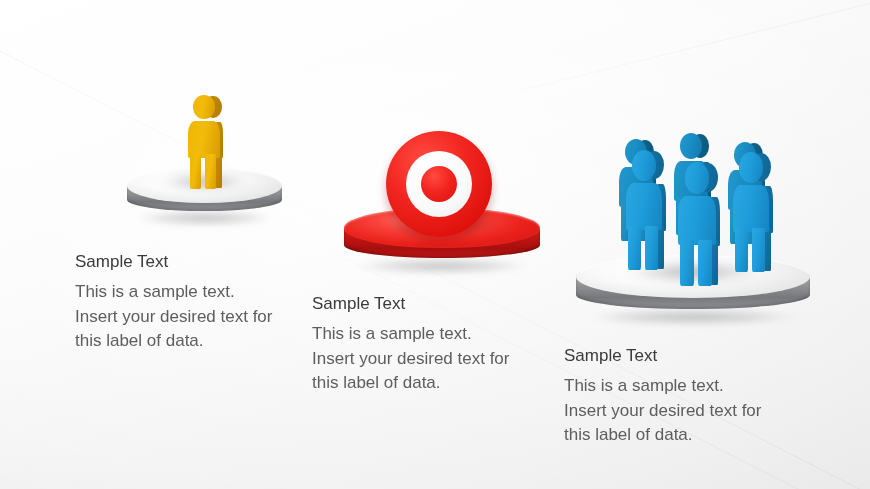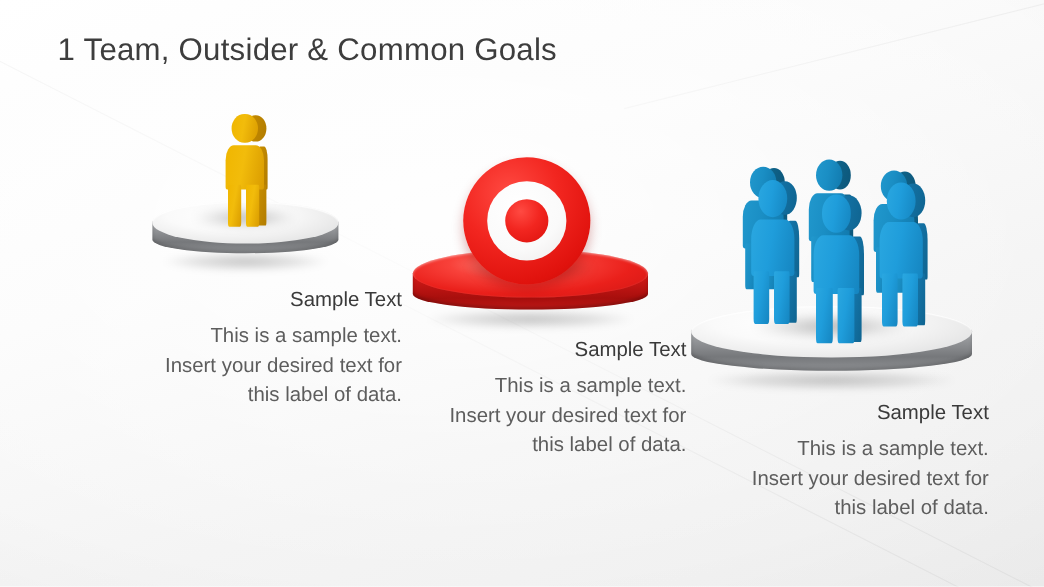--- a/index.html
+++ b/index.html
@@ -61,22 +61,23 @@
     letter-spacing: 0.2px;
     white-space: nowrap;
   }
 
   
   .group {
     position: absolute;
   }
   .caption {
     position: absolute;
-    text-align: right;
+    text-align: left;
     width: 260px;
+    margin-top: 12px;
   }
   .caption h3 {
     margin: 0 0 8px 0;
     font-size: 17px;
     font-weight: 400;
     color: #3a3a3a;
   }
   .caption p {
     margin: 0;
     font-size: 17px;
@@ -279,21 +280,20 @@
 </head>
 <body>
 
 <div class="slide">
 
   <div class="diag diag-a"></div>
   <div class="diag diag-b"></div>
   <div class="diag diag-c"></div>
   <div class="vignette"></div>
 
-  <div class="title">1 Team, Outsider &amp; Common Goals</div>
 
   <div class="group" style="left:0; top:0; width:300px; height:330px;">
 
     <div class="disc disc-silver" style="left:127px; top:168px; width:155px; height:48px;">
       <div class="shadow"></div>
       <div class="side"></div>
       <div class="top"></div>
       <div class="contact"></div>
     </div>
 

